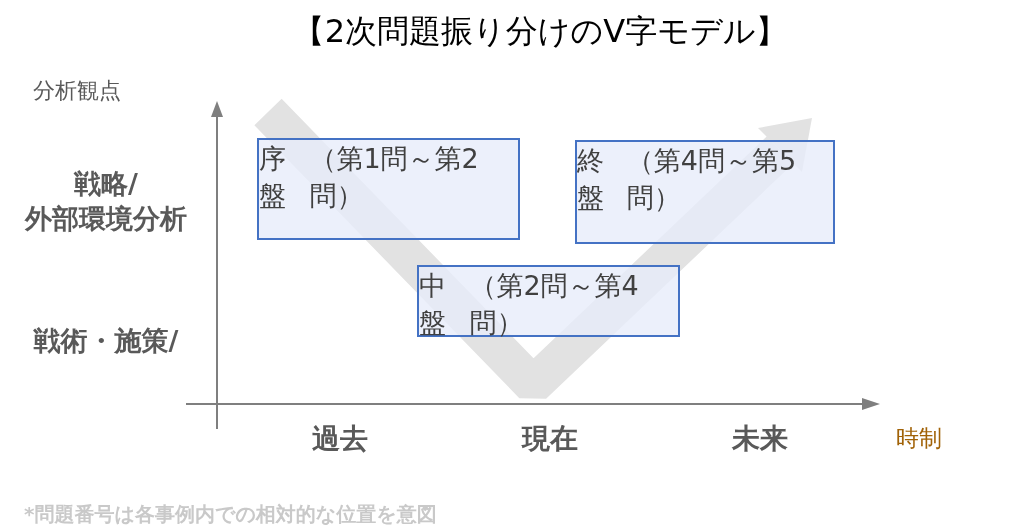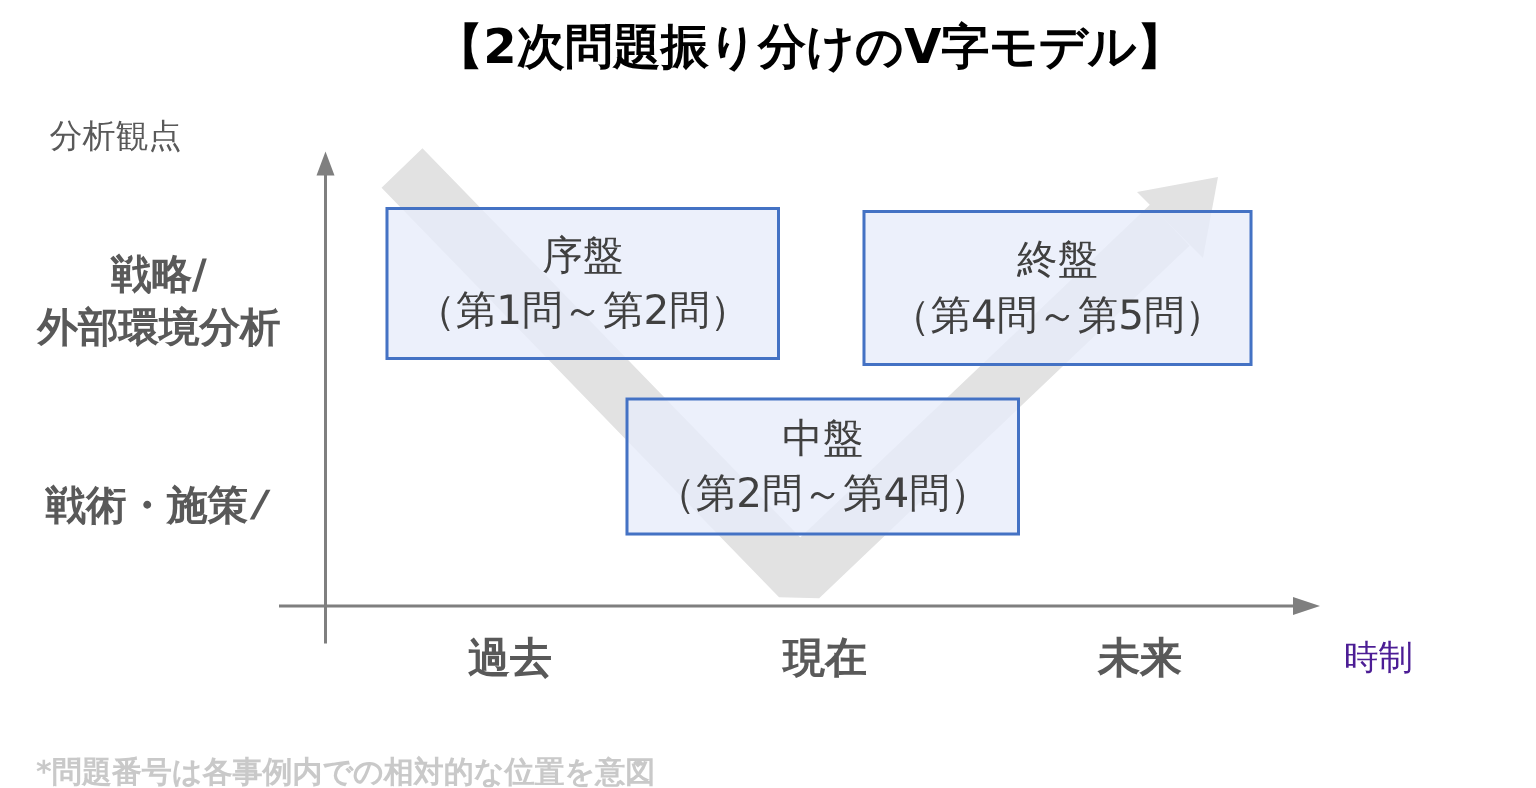--- a/index.html
+++ b/index.html
@@ -9,21 +9,21 @@
     height: 525px;
     background: #ffffff;
     overflow: hidden;
     font-family: "DejaVu Sans", "Liberation Sans", sans-serif;
   }
   .title {
     position: absolute;
     top: 10px; left: 56px; right: 0;
     text-align: center;
     font-size: 32px;
-    font-weight: bold;
+    font-weight: normal;
     color: #000000;
     white-space: nowrap;
   }
   .y-axis-title {
     position: absolute;
     left: 33px; top: 76px;
     font-size: 22px;
     color: #595959;
   }
   .graphics {
@@ -35,55 +35,54 @@
     left: 0;
     width: 212px;
     text-align: center;
     color: #595959;
     font-weight: bold;
     font-size: 27px;
     line-height: 35px;
     margin-top: 28px;
   }
   .ytick-strategy { top: 138px; }
-  .ytick-tactics  { top: 295px; font-family: Liberation Mono, monospace; }
+  .ytick-tactics  { top: 295px; }
   .stage {
     position: absolute;
     box-sizing: border-box;
     border: 2px solid #4472c4;
     background: rgba(231, 236, 250, 0.8);
     color: #404040;
-    text-align: center;
+    text-align: left;
     font-size: 27px;
     line-height: 37px;
     display: flex;
-    flex-direction: column;
     justify-content: center;
   }
   .stage-opening { left: 257px; top: 138px; width: 263px; height: 102px; }
   .stage-ending  { left: 575px; top: 140px; width: 260px; height: 104px; }
-  .stage-middle  { left: 417px; top: 265px; width: 263px; height: 92px; }
+  .stage-middle  { left: 417px; top: 265px; width: 263px; height: 72px; }
   .xtick {
     position: absolute;
     top: 420px;
     width: 60px;
     text-align: center;
     font-size: 28px;
     font-weight: bold;
     color: #595959;
     white-space: nowrap;
   }
   .xtick-past    { left: 310px; }
   .xtick-present { left: 520px; }
   .xtick-future  { left: 730px; }
   .x-axis-title {
     position: absolute;
     left: 896px; top: 423px;
     font-size: 23px;
-    color: #4c1d95;
+    color: #a16207;
     white-space: nowrap;
   }
   .footnote {
     position: absolute;
     left: 24px; top: 501px;
     font-size: 20px;
     font-weight: bold;
     color: #c9c9c9;
     white-space: nowrap;
   }

